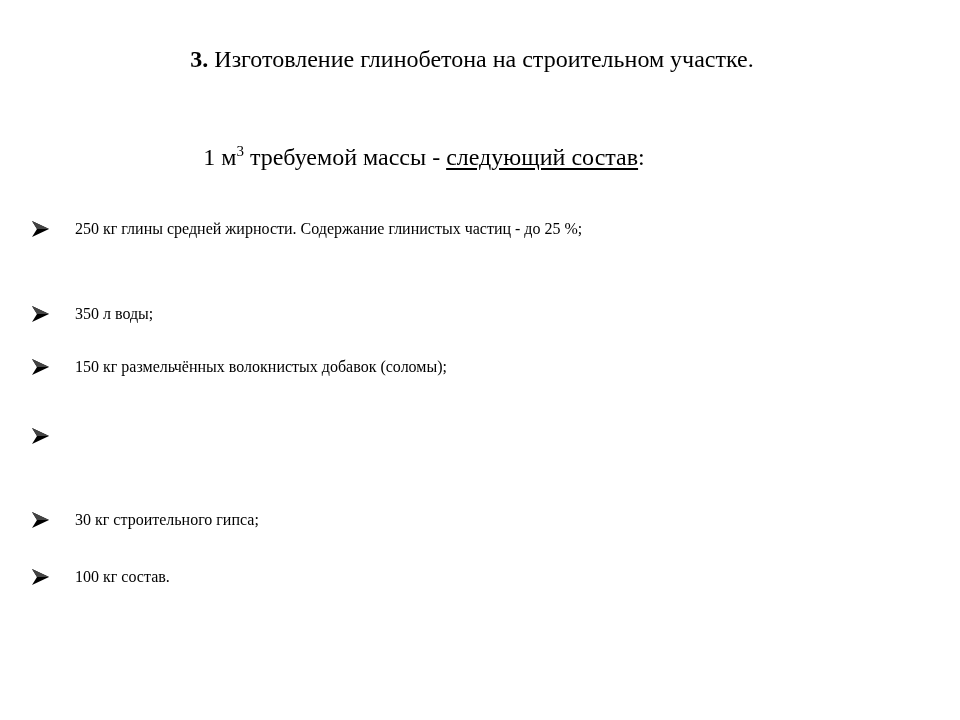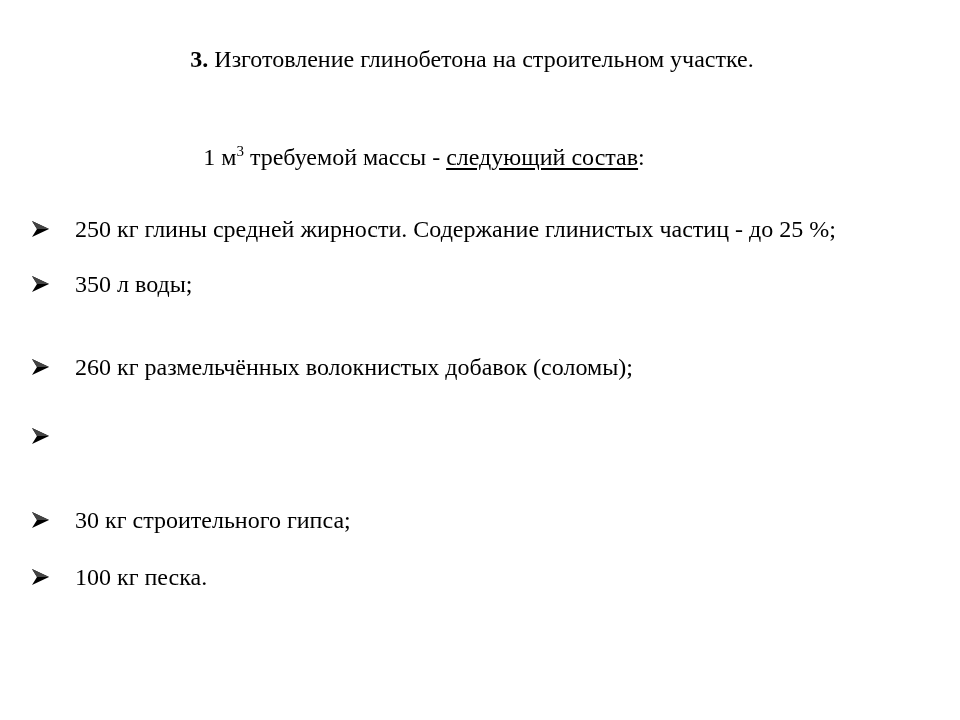--- a/index.html
+++ b/index.html
@@ -15,21 +15,21 @@
     .title b { font-weight: bold; }
     .subtitle {
       position: absolute; left: 0; width: 848px; top: 142px;
       text-align: center; font-size: 24px; line-height: 30px;
     }
     .subtitle sup { font-size: 15px; vertical-align: 9px; line-height: 0; }
     .subtitle u { text-decoration: underline; text-underline-offset: 3px; }
     .list { position: absolute; left: 0; top: 0; width: 960px; }
     .item {
       position: absolute; left: 30px; height: 30px;
-      display: flex; align-items: center; font-size: 24px; white-space: nowrap;
+      display: flex; align-items: center; font-size: 16px; white-space: nowrap;
     }
     .bullet { width: 20px; height: 20px; margin-right: 25px; }
     .bullet svg { display: block; }
   </style>
 </head>
 <body>
 
 <div>
   <div class="title">
     <b>3.</b><span> Изготовление глинобетона на строительном участке.</span>
@@ -42,37 +42,37 @@
   <div class="list">
     <div class="item" style="top:214px">
       <span class="bullet">
           <svg width="20" height="20" viewBox="0 0 20 20">
             <polygon points="2,2 19,10 2,18 7,10" fill="#000"></polygon>
             <polygon points="2,2 19,10 7,10" fill="#444"></polygon>
           </svg>
         </span>
       <span>250 кг глины средней жирности. Содержание глинистых частиц - до 25 %;</span>
     </div>
-    <div class="item" style="top:269px">
+    <div class="item" style="top:299px">
       <span class="bullet">
           <svg width="20" height="20" viewBox="0 0 20 20">
             <polygon points="2,2 19,10 2,18 7,10" fill="#000"></polygon>
             <polygon points="2,2 19,10 7,10" fill="#444"></polygon>
           </svg>
         </span>
       <span>350 л воды;</span>
     </div>
     <div class="item" style="top:352px">
       <span class="bullet">
           <svg width="20" height="20" viewBox="0 0 20 20">
             <polygon points="2,2 19,10 2,18 7,10" fill="#000"></polygon>
             <polygon points="2,2 19,10 7,10" fill="#444"></polygon>
           </svg>
         </span>
-      <span>260 кг размельчённых волокнистых добавок (соломы);</span>
+      <span>150 кг размельчённых волокнистых добавок (соломы);</span>
     </div>
     <div class="item" style="top:421px">
       <span class="bullet">
           <svg width="20" height="20" viewBox="0 0 20 20">
             <polygon points="2,2 19,10 2,18 7,10" fill="#000"></polygon>
             <polygon points="2,2 19,10 7,10" fill="#444"></polygon>
           </svg>
         </span>
     </div>
     <div class="item" style="top:505px">
@@ -84,16 +84,16 @@
         </span>
       <span>30 кг строительного гипса;</span>
     </div>
     <div class="item" style="top:562px">
       <span class="bullet">
           <svg width="20" height="20" viewBox="0 0 20 20">
             <polygon points="2,2 19,10 2,18 7,10" fill="#000"></polygon>
             <polygon points="2,2 19,10 7,10" fill="#444"></polygon>
           </svg>
         </span>
-      <span>100 кг песка.</span>
+      <span>100 кг состав.</span>
     </div>
   </div>
 </div>
 
 </body></html>

